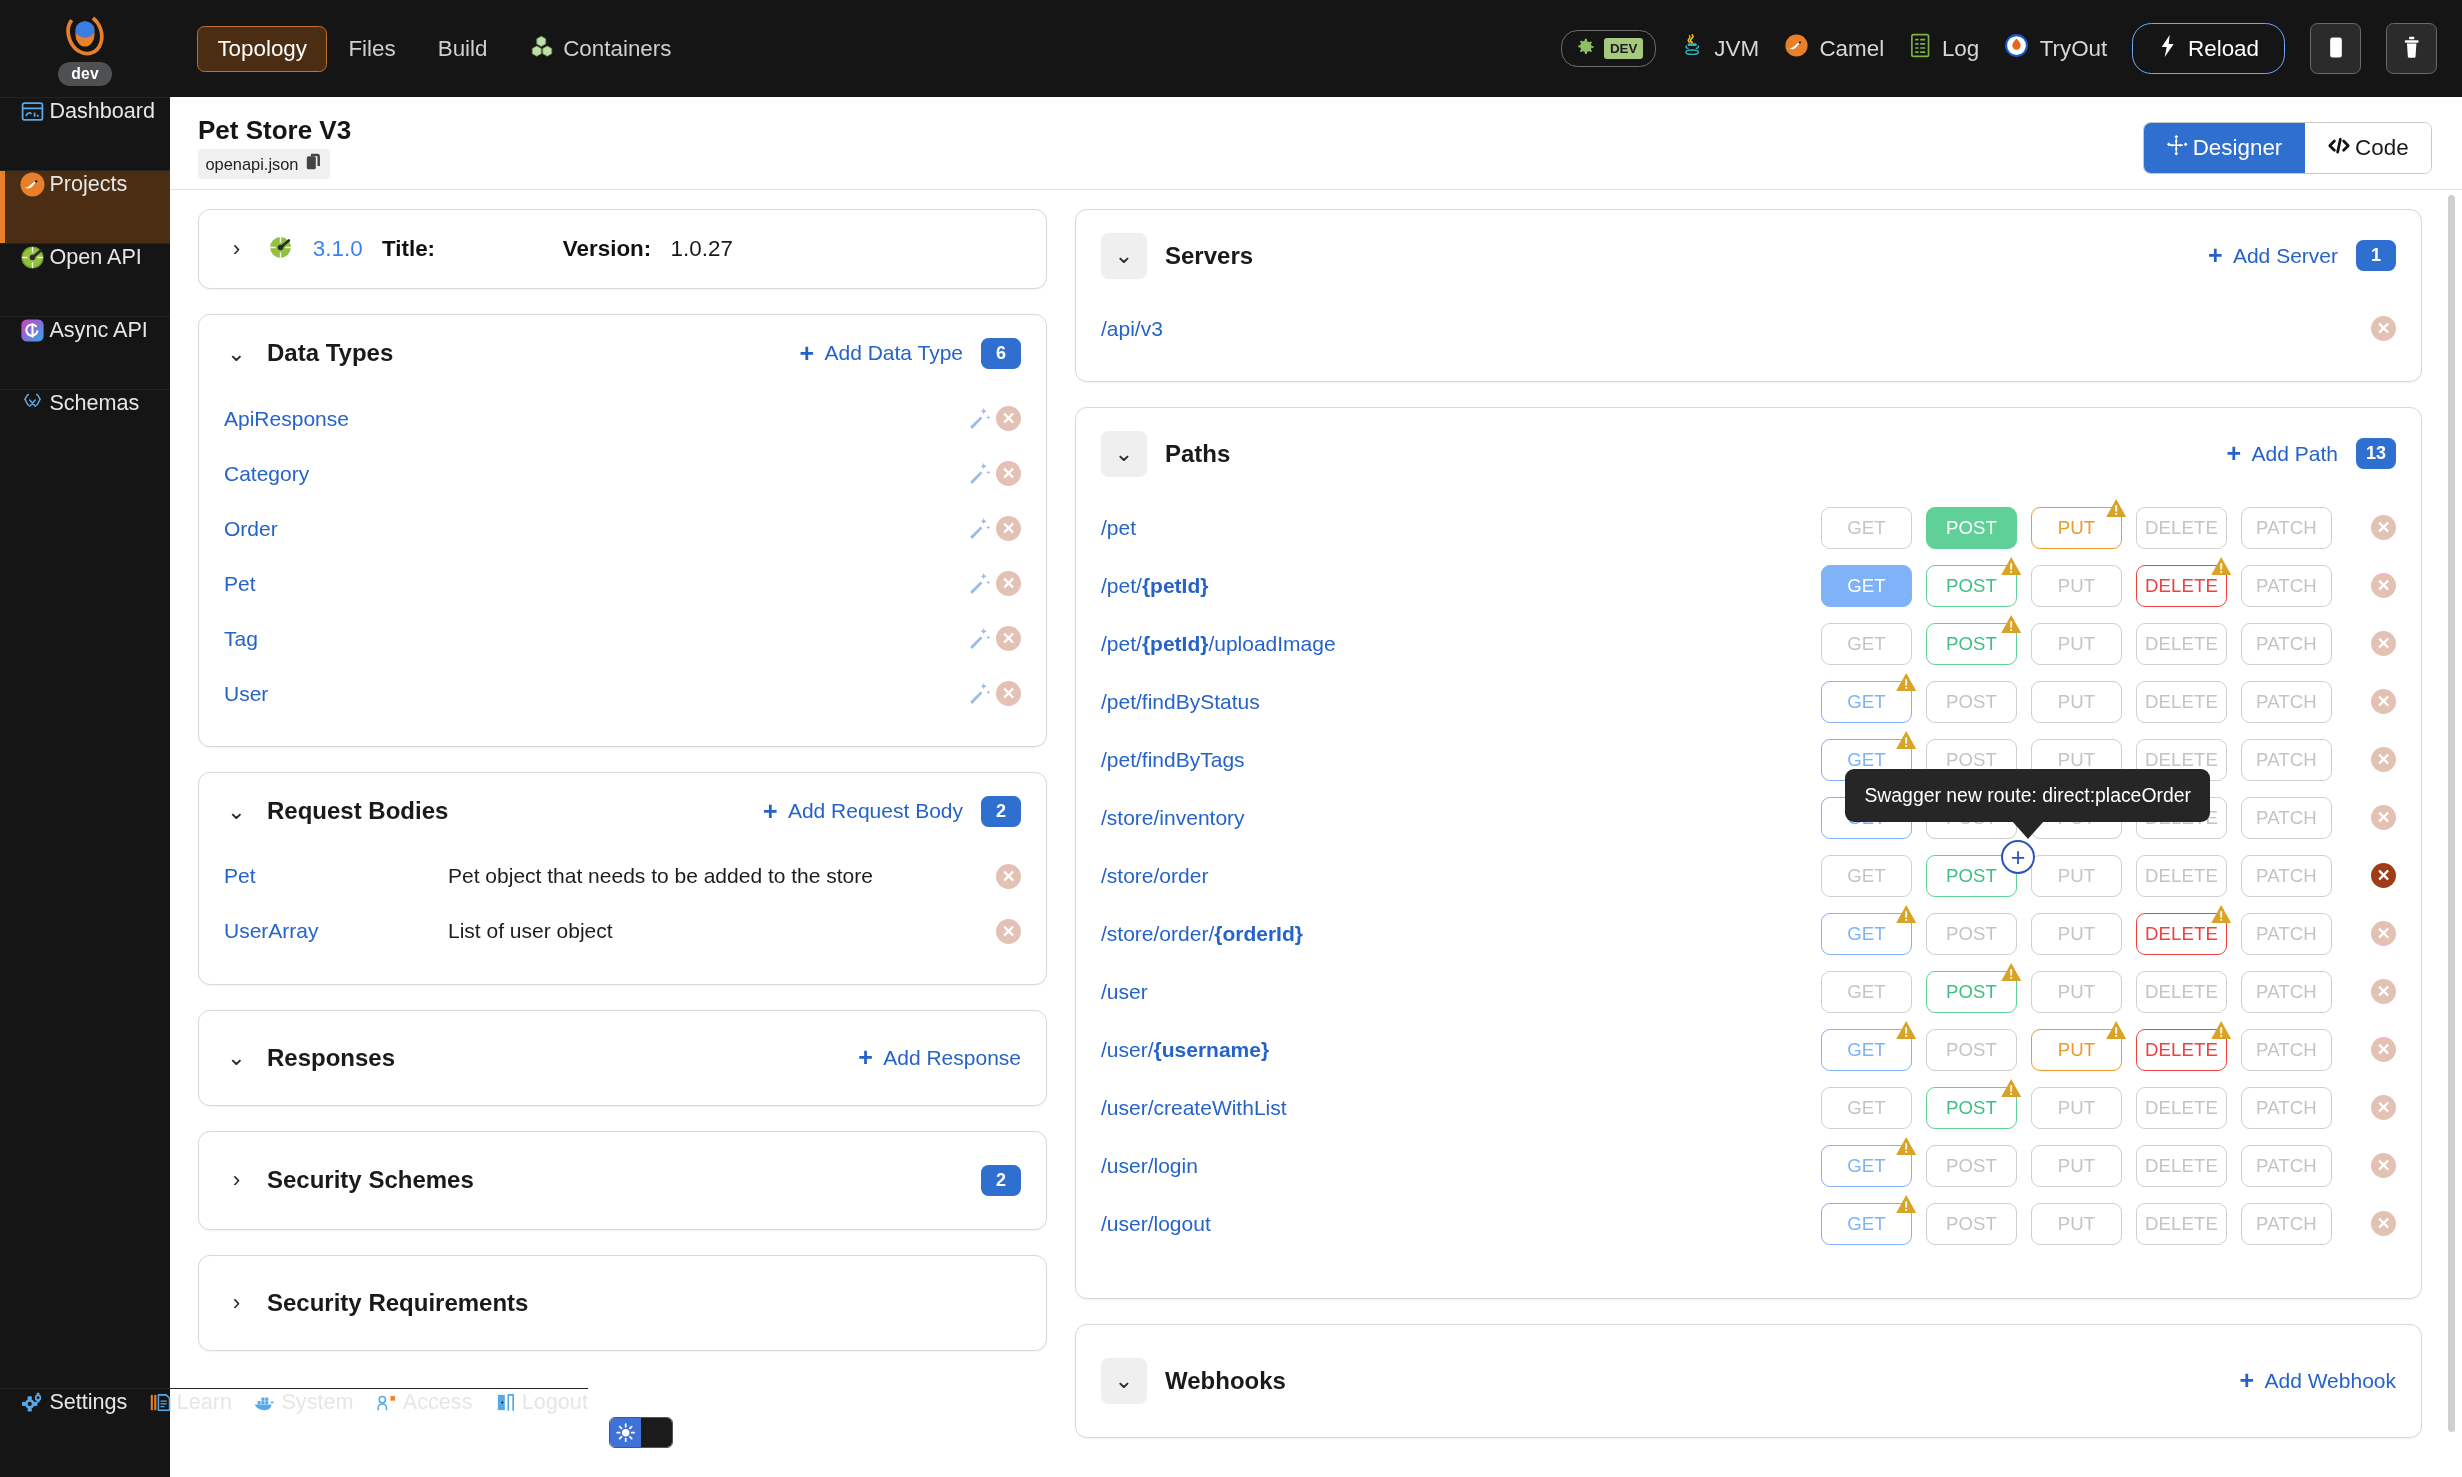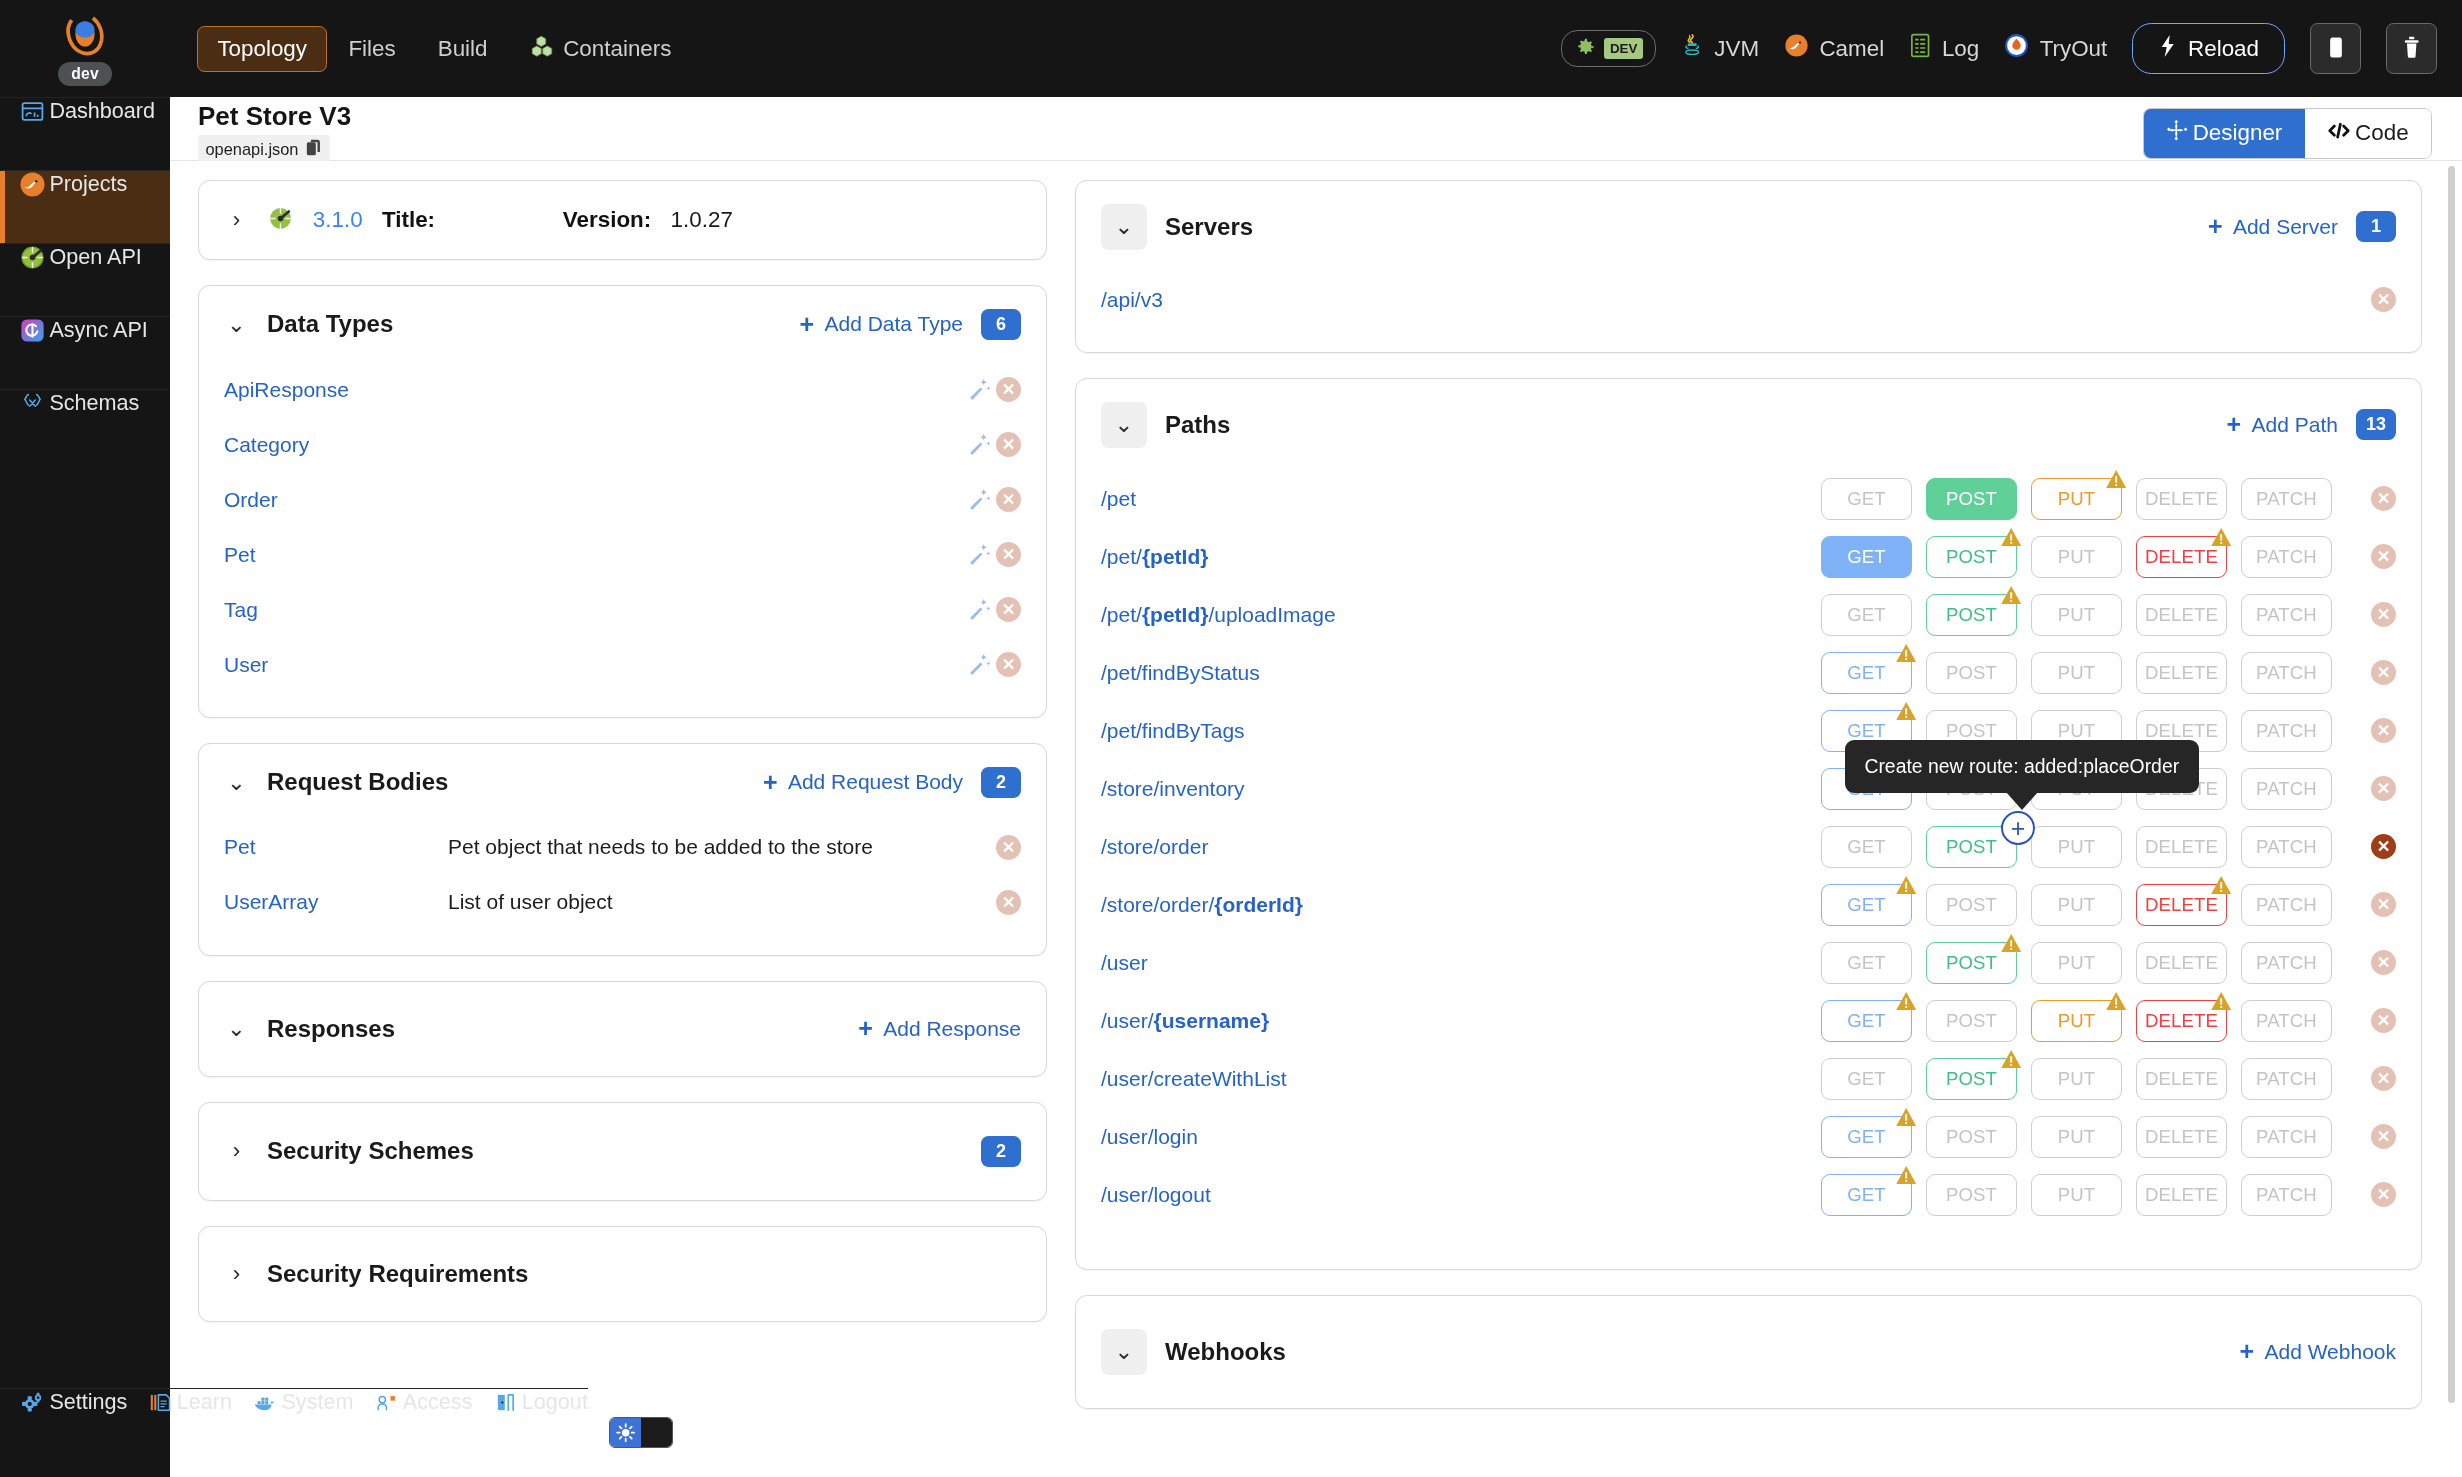--- a/index.html
+++ b/index.html
@@ -65,21 +65,21 @@
     border:1.5px solid #6fa8ff; border-radius:19.4px; color:#fff; font-size:22.4px;
     display:flex; align-items:center; gap:10.4px; padding:9.7px 25px; cursor:pointer; white-space:nowrap;
   }
   .sq-btn {
     width:51px; height:51px; border:0.7px solid #6a6a6a; border-radius:7.5px; background:#2b2b2b;
     display:flex; align-items:center; justify-content:center; cursor:pointer;
   }
 
   
   .page-head {
-    height: 64px; background:#fff; border-bottom:0.7px solid #e4e4e4;
+    height: 93px; background:#fff; border-bottom:0.7px solid #e4e4e4;
     display:flex; align-items:center; padding: 10px 30px 0 28px; gap: 15px;
   }
   .ph-left { display:flex; flex-direction:column; gap:6px; }
   .ph-title { font-size:26px; font-weight:bold; color:#151515; line-height:1;}
   .ph-file {
     background:#f0f0f0; color:#222; font-size:16.4px; padding:3.7px 7.5px; border-radius:3px;
     display:inline-flex; align-items:center; gap:7.5px; align-self:flex-start;
   }
   .ph-spacer{flex:1 1 auto;}
   .seg { display:flex; border:0.7px solid #c8c8c8; border-radius:7.5px; overflow:hidden; }
@@ -927,21 +927,21 @@
                   <div class="m">DELETE</div>
                   <div class="m">PATCH</div>
                 </div>
                 <div class="del-col">
                   <span class="del">✕</span>
                 </div>
               </div>
             </div>
 
           <div class="tooltip" id="tooltip" style="left: 769px; top: 361px;">
-            <span>Create new route: added:placeOrder</span>
+            <span>Swagger new route: direct:placeOrder</span>
           </div>
           <div class="plus-marker" id="plus-marker" style="left: 925px; top: 432px;">+</div>
 
           <div class="card-pad-bottom" style="height:45px"></div>
         </div>
 
         <div class="card">
           <div class="card-head" style="padding-top:33px;padding-bottom:33px">
             <span class="chev boxed">⌄</span>
             <span class="card-title">Webhooks</span>

